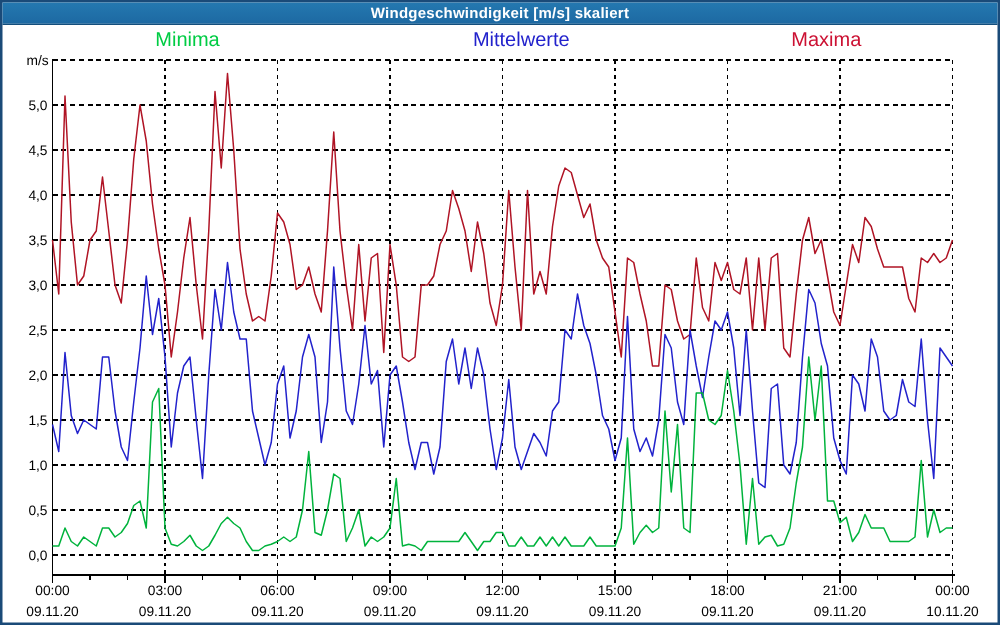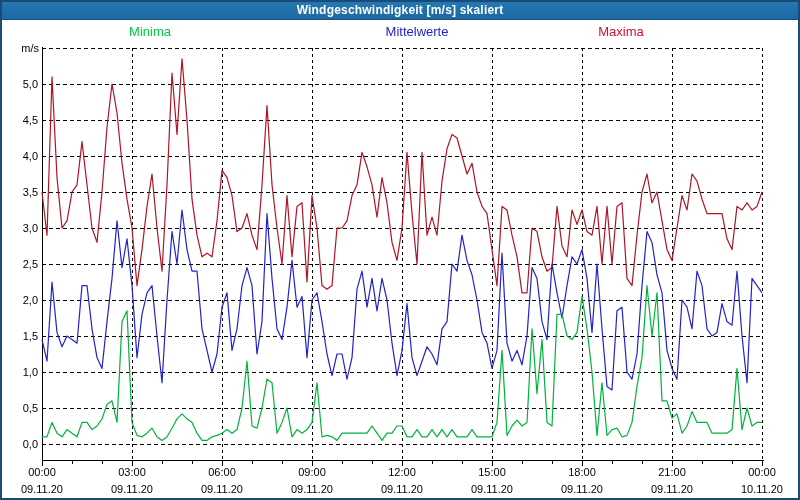--- a/index.html
+++ b/index.html
@@ -20,36 +20,36 @@
     position:absolute;left:0;top:0;right:0;height:17px;
     background:linear-gradient(#2478b0,#1d69a2);
     border-bottom:1px solid #134e7c;
     color:#ffffff;
     font-size:12px;font-weight:bold;
     text-align:center;line-height:17px;
     letter-spacing:0.2px;
   }
   .legend-label{
     position:absolute;top:22px;
-    font-size:13px;
+    font-size:16px;
     transform:translateX(-50%);
     white-space:nowrap;
   }
   #chart-svg{position:absolute;left:0;top:0;}
   text{font-family:"Liberation Sans", sans-serif;}
 </style>
 </head>
 <body>
 
 <div class="window" style="border-color: rgb(26, 74, 120);">
   <div class="titlebar">Windgeschwindigkeit [m/s] skaliert</div>
 
   <span class="legend-label" style="left: 148px; color: rgb(0, 204, 68);">Minima</span>
   <span class="legend-label" style="left: 415px; color: rgb(34, 34, 204);">Mittelwerte</span>
-  <span class="legend-label" style="left: 619px; color: rgb(204, 17, 51);">Maxima</span>
+  <span class="legend-label" style="left: 659px; color: rgb(204, 17, 51);">Maxima</span>
 
   <svg id="chart-svg" width="800" height="500">
       <line x1="40" y1="442" x2="760" y2="442" stroke="#000" stroke-width="1" stroke-dasharray="4 3" shape-rendering="crispEdges"></line>
       <line x1="40" y1="406" x2="760" y2="406" stroke="#000" stroke-width="1" stroke-dasharray="4 3" shape-rendering="crispEdges"></line>
       <line x1="40" y1="370" x2="760" y2="370" stroke="#000" stroke-width="1" stroke-dasharray="4 3" shape-rendering="crispEdges"></line>
       <line x1="40" y1="334" x2="760" y2="334" stroke="#000" stroke-width="1" stroke-dasharray="4 3" shape-rendering="crispEdges"></line>
       <line x1="40" y1="298" x2="760" y2="298" stroke="#000" stroke-width="1" stroke-dasharray="4 3" shape-rendering="crispEdges"></line>
       <line x1="40" y1="262" x2="760" y2="262" stroke="#000" stroke-width="1" stroke-dasharray="4 3" shape-rendering="crispEdges"></line>
       <line x1="40" y1="226" x2="760" y2="226" stroke="#000" stroke-width="1" stroke-dasharray="4 3" shape-rendering="crispEdges"></line>
       <line x1="40" y1="190" x2="760" y2="190" stroke="#000" stroke-width="1" stroke-dasharray="4 3" shape-rendering="crispEdges"></line>

